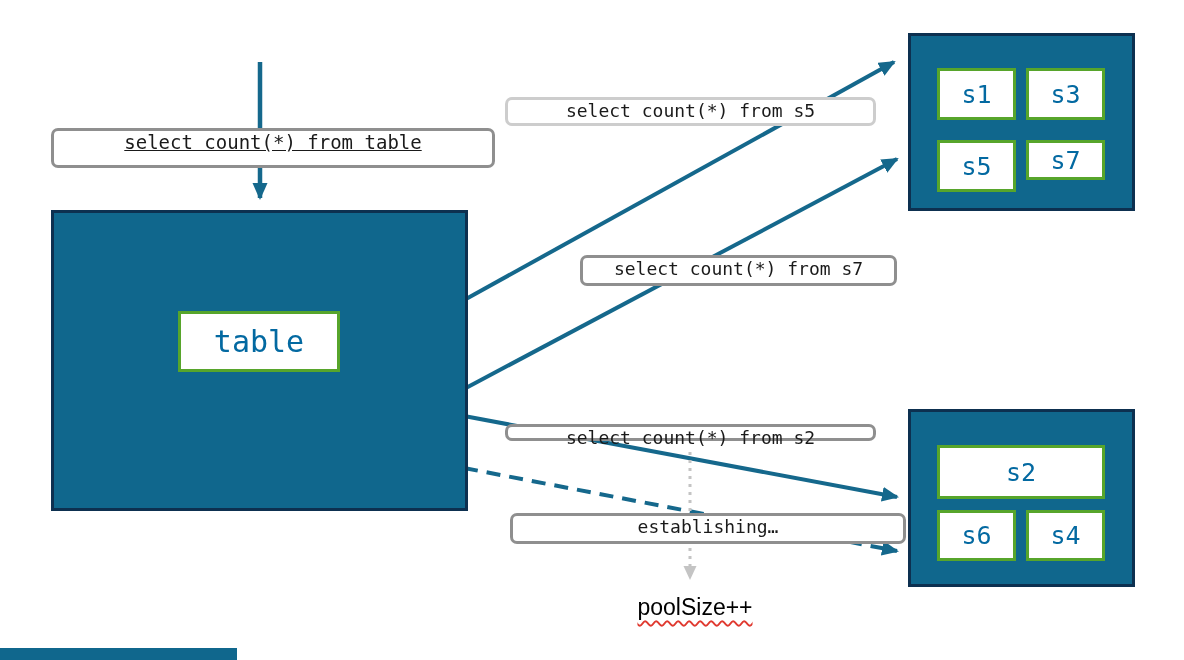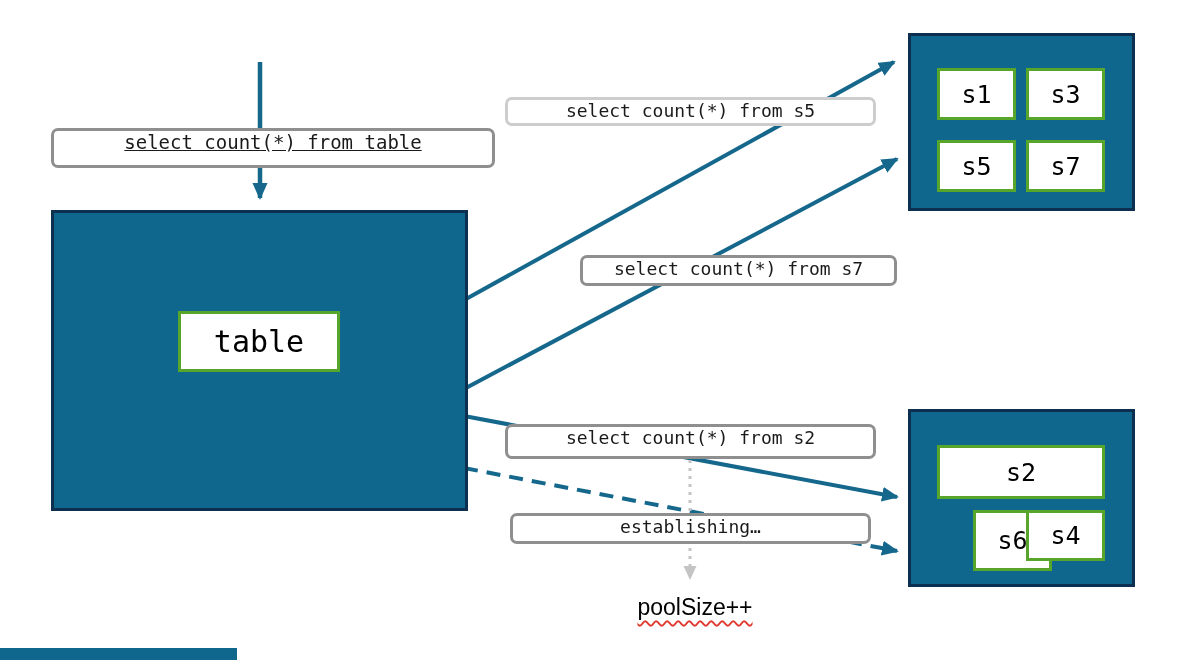--- a/index.html
+++ b/index.html
@@ -16,21 +16,21 @@
   }
   .qlabel.light{border-color:#cdcdcd;}
   
   .tealbox{
     background:#10678d;border:3px solid #0d3050;z-index:2;
   }
   
   .shard{
     background:#ffffff;border:3px solid #57a52b;
     display:flex;align-items:center;justify-content:center;
-    font-size:25px;color:#000000;z-index:4;
+    font-size:25px;color:#0369a1;z-index:4;
   }
   svg.arrows{position:absolute;left:0;top:0;z-index:1;}
   #poolsize{
     font-family:"Liberation Sans","DejaVu Sans",sans-serif;
     font-size:23px;color:#000000;text-align:center;z-index:3;
     text-decoration:underline wavy #e0392f;
     text-decoration-thickness:2px;text-underline-offset:5px;
   }
   #bottom-bar{background:#10678d;z-index:0;}
 </style>
@@ -66,47 +66,47 @@
   </div>
 
   <div class="abs qlabel light" style="left:505px;top:97px;width:371px;height:29px;">
     <span>select count(*) from s5</span>
   </div>
 
   <div class="abs qlabel" style="left:580px;top:255px;width:317px;height:31px;">
     <span>select count(*) from s7</span>
   </div>
 
-  <div class="abs qlabel" style="left:505px;top:424px;width:371px;height:35px;">
+  <div class="abs qlabel" style="left:505px;top:424px;width:371px;height:17px;">
     <span>select count(*) from s2</span>
   </div>
 
-  <div class="abs qlabel" style="left:510px;top:513px;width:361px;height:31px;">
+  <div class="abs qlabel" style="left:510px;top:513px;width:396px;height:31px;">
     <span>establishing…</span>
   </div>
 
   <div class="abs tealbox" style="left:908px;top:33px;width:227px;height:178px;"></div>
   <div class="abs shard" style="left:937px;top:68px;width:79px;height:52px;">
     <span>s1</span>
   </div>
   <div class="abs shard" style="left:1026px;top:68px;width:79px;height:52px;">
     <span>s3</span>
   </div>
   <div class="abs shard" style="left:937px;top:140px;width:79px;height:52px;">
     <span>s5</span>
   </div>
-  <div class="abs shard" style="left:1026px;top:140px;width:79px;height:52px;">
+  <div class="abs shard" style="left:1026px;top:140px;width:79px;height:40px;">
     <span>s7</span>
   </div>
 
   <div class="abs tealbox" style="left:908px;top:409px;width:227px;height:178px;"></div>
   <div class="abs shard" style="left:937px;top:445px;width:168px;height:54px;">
     <span>s2</span>
   </div>
-  <div class="abs shard" style="left:937px;top:510px;width:79px;height:61px;margin-left:36px;">
+  <div class="abs shard" style="left:937px;top:510px;width:79px;height:51px;">
     <span>s6</span>
   </div>
   <div class="abs shard" style="left:1026px;top:510px;width:79px;height:51px;">
     <span>s4</span>
   </div>
 
   <div id="poolsize" class="abs" style="left:595px;top:594px;width:200px;">
     <span>poolSize++</span>
   </div>
 

